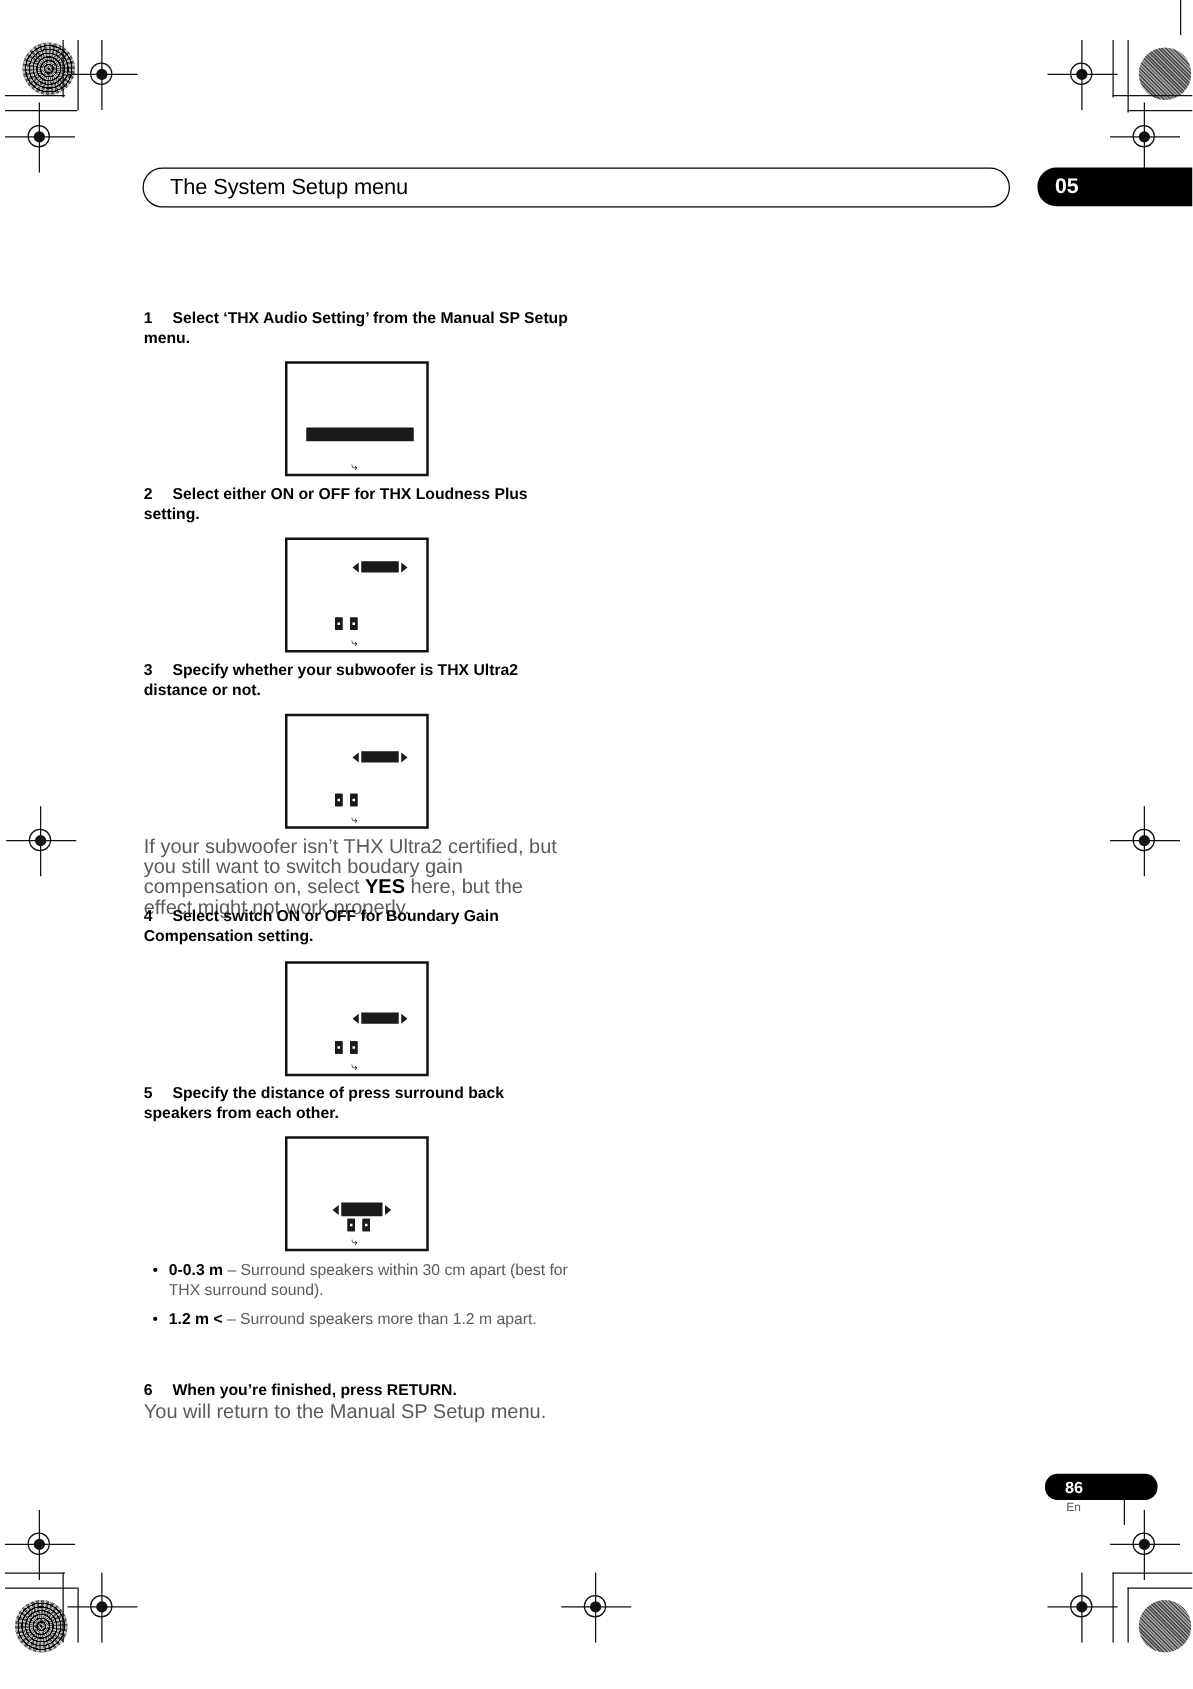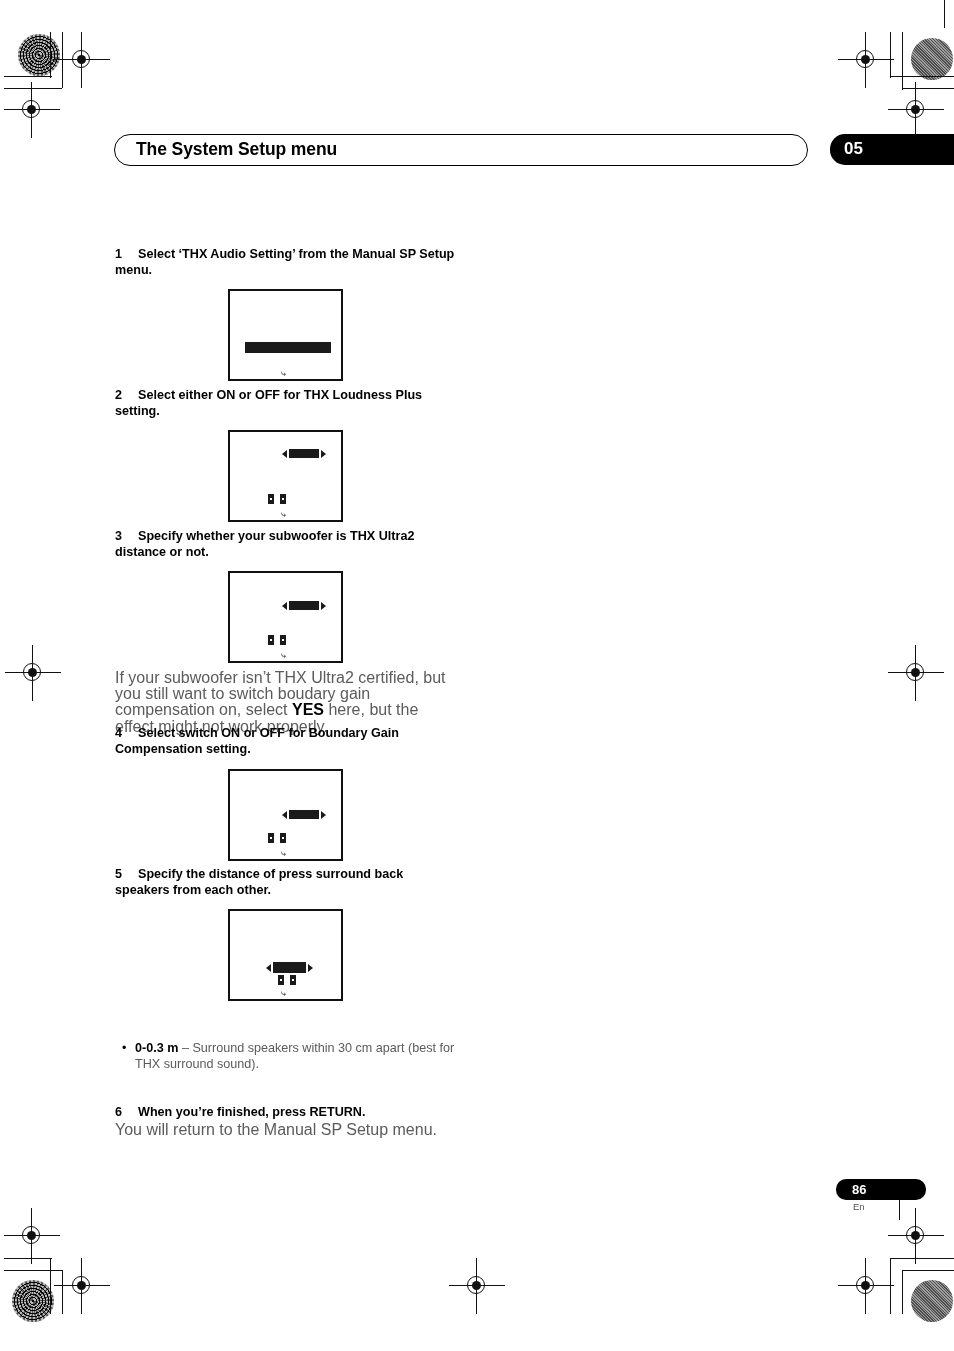--- a/index.html
+++ b/index.html
@@ -75,21 +75,21 @@
     left: 0; top: 0;
     width: 694px; height: 32px;
     box-sizing: border-box;
     border: 1.6px solid #000;
     border-radius: 16px;
   }
   .header-title {
     position: absolute;
     left: 22px; top: 5px;
     font-size: 17.5px;
-    font-weight: bold;
+    font-weight: normal;
     letter-spacing: -0.1px;
     white-space: nowrap;
   }
   .chapter-tab {
     position: absolute;
     left: 830px; top: 134px;
     width: 124px; height: 31px;
     background: #000;
     border-radius: 15px 0 0 15px;
   }
@@ -373,24 +373,27 @@
   <div class="bar" style="left:43px; top:51px; width:33px; height:11px;"></div>
   <div class="chip" style="left:48px; top:64px;">
       <i></i>
     </div>
   <div class="chip" style="left:60px; top:64px;">
       <i></i>
     </div>
   <div class="ret" style="left:51px; top:78px;">⤷</div>
 </div>
 
-<div class="bullets" style="top:1040px;">
+<div class="bullets" style="top:1008px;">
   <div class="bullet">
     <b>0-0.3 m</b><span> – Surround speakers within 30 cm apart (best for THX surround sound).</span>
   </div>
+  <div class="bullet">
+    <b>1.2 m &lt;</b><span> – Surround speakers more than 1.2 m apart.</span>
+  </div>
 </div>
 
 <div class="step" style="left:115px; top:1105px;">
   <span class="num">6</span><span>When you’re finished, press RETURN.</span>
 </div>
 <div class="para" style="left:115px; top:1122px;">You will return to the Manual SP Setup menu.</div>
 
 <div class="page-pill">
   <span>86</span>
 </div>

